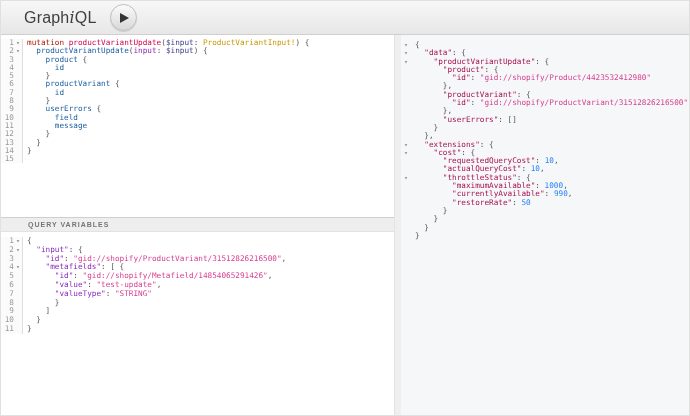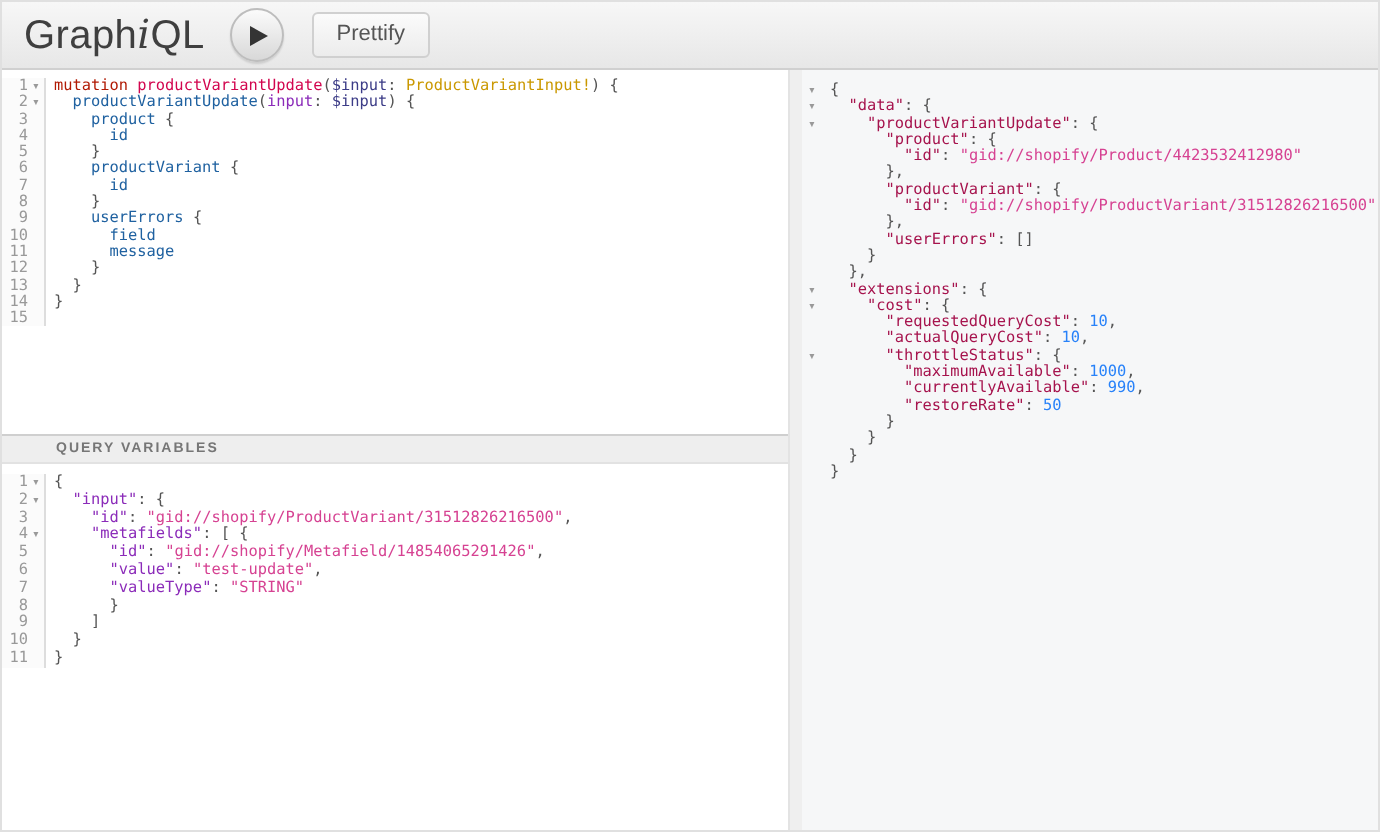--- a/index.html
+++ b/index.html
@@ -3,21 +3,21 @@
 <meta charset="utf-8">
 <style>
   * { margin:0; padding:0; box-sizing:border-box; }
   html,body { width:690px; height:416px; overflow:hidden; background:#fff;
               font-family:"Liberation Sans", sans-serif; }
   .app { width:690px; height:416px; display:flex; flex-direction:column; border:1px solid #e0e0e0; }
 
   
   .topbar { height:34px; flex:0 0 34px; display:flex; align-items:center;
             background:linear-gradient(#f7f7f7,#e7e7e7); border-bottom:1px solid #d0d0d0; }
-  .logo { margin-left:11px; font-size:20px; color:#3f3f3f; letter-spacing:.2px; white-space:nowrap; }
+  .logo { margin-left:23px; font-size:16px; color:#3f3f3f; letter-spacing:.2px; white-space:nowrap; }
   .logo .it { font-style:italic; font-family:"DejaVu Serif", serif; }
   .exec-btn { width:27px; height:27px; margin-left:13px; border-radius:50%;
               background:linear-gradient(#fbfbfb,#d8d8d8); border:1px solid #bdbdbd;
               box-shadow:0 1px 1px rgba(0,0,0,.12); display:flex; align-items:center; justify-content:center;
               cursor:pointer; }
   .play { width:0; height:0; border-top:5px solid transparent; border-bottom:5px solid transparent;
           border-left:9px solid #343434; margin-left:2px; }
   .tb-btn { margin-left:14px; padding:4px 11px 5px; font-size:11px; color:#555;
             background:linear-gradient(#fbfbfb,#ececec); border:1px solid #d0d0d0; border-radius:3px;
             cursor:pointer; font-family:"Liberation Sans", sans-serif; }
@@ -53,21 +53,20 @@
 </head>
 <body>
 
 <div class="app">
 
   <div class="topbar">
     <div class="logo"><span>Graph</span><span class="it">i</span><span>QL</span></div>
     <div class="exec-btn">
       <span class="play"></span>
     </div>
-    <button class="tb-btn">Prettify</button>
   </div>
 
   <div class="main">
 
     <div class="left-col">
       <div class="pane query-pane"><div class="line"><span class="ln-gutter"><span class="ln">1</span><span class="fold">▾</span></span><span class="code"><span style="color: rgb(177, 26, 4);">mutation</span><span style="color: rgb(20, 24, 35);"> </span><span style="color: rgb(210, 5, 78);">productVariantUpdate</span><span style="color: rgb(85, 85, 85);">(</span><span style="color: rgb(60, 60, 135);">$input</span><span style="color: rgb(85, 85, 85);">: </span><span style="color: rgb(202, 152, 0);">ProductVariantInput!</span><span style="color: rgb(85, 85, 85);">) {</span></span></div><div class="line"><span class="ln-gutter"><span class="ln">2</span><span class="fold">▾</span></span><span class="code"><span style="color: rgb(20, 24, 35);">  </span><span style="color: rgb(31, 97, 160);">productVariantUpdate</span><span style="color: rgb(85, 85, 85);">(</span><span style="color: rgb(139, 43, 185);">input</span><span style="color: rgb(85, 85, 85);">: </span><span style="color: rgb(60, 60, 135);">$input</span><span style="color: rgb(85, 85, 85);">) {</span></span></div><div class="line"><span class="ln-gutter"><span class="ln">3</span><span class="fold"></span></span><span class="code"><span style="color: rgb(20, 24, 35);">    </span><span style="color: rgb(31, 97, 160);">product</span><span style="color: rgb(85, 85, 85);"> {</span></span></div><div class="line"><span class="ln-gutter"><span class="ln">4</span><span class="fold"></span></span><span class="code"><span style="color: rgb(20, 24, 35);">      </span><span style="color: rgb(31, 97, 160);">id</span></span></div><div class="line"><span class="ln-gutter"><span class="ln">5</span><span class="fold"></span></span><span class="code"><span style="color: rgb(20, 24, 35);">    </span><span style="color: rgb(85, 85, 85);">}</span></span></div><div class="line"><span class="ln-gutter"><span class="ln">6</span><span class="fold"></span></span><span class="code"><span style="color: rgb(20, 24, 35);">    </span><span style="color: rgb(31, 97, 160);">productVariant</span><span style="color: rgb(85, 85, 85);"> {</span></span></div><div class="line"><span class="ln-gutter"><span class="ln">7</span><span class="fold"></span></span><span class="code"><span style="color: rgb(20, 24, 35);">      </span><span style="color: rgb(31, 97, 160);">id</span></span></div><div class="line"><span class="ln-gutter"><span class="ln">8</span><span class="fold"></span></span><span class="code"><span style="color: rgb(20, 24, 35);">    </span><span style="color: rgb(85, 85, 85);">}</span></span></div><div class="line"><span class="ln-gutter"><span class="ln">9</span><span class="fold"></span></span><span class="code"><span style="color: rgb(20, 24, 35);">    </span><span style="color: rgb(31, 97, 160);">userErrors</span><span style="color: rgb(85, 85, 85);"> {</span></span></div><div class="line"><span class="ln-gutter"><span class="ln">10</span><span class="fold"></span></span><span class="code"><span style="color: rgb(20, 24, 35);">      </span><span style="color: rgb(31, 97, 160);">field</span></span></div><div class="line"><span class="ln-gutter"><span class="ln">11</span><span class="fold"></span></span><span class="code"><span style="color: rgb(20, 24, 35);">      </span><span style="color: rgb(31, 97, 160);">message</span></span></div><div class="line"><span class="ln-gutter"><span class="ln">12</span><span class="fold"></span></span><span class="code"><span style="color: rgb(20, 24, 35);">    </span><span style="color: rgb(85, 85, 85);">}</span></span></div><div class="line"><span class="ln-gutter"><span class="ln">13</span><span class="fold"></span></span><span class="code"><span style="color: rgb(20, 24, 35);">  </span><span style="color: rgb(85, 85, 85);">}</span></span></div><div class="line"><span class="ln-gutter"><span class="ln">14</span><span class="fold"></span></span><span class="code"><span style="color: rgb(85, 85, 85);">}</span></span></div><div class="line"><span class="ln-gutter"><span class="ln">15</span><span class="fold"></span></span><span class="code"></span></div></div>
       <div class="vars-header">
         <span>QUERY VARIABLES</span>
       </div>
       <div class="pane vars-pane"><div class="line"><span class="ln-gutter"><span class="ln">1</span><span class="fold">▾</span></span><span class="code"><span style="color: rgb(85, 85, 85);">{</span></span></div><div class="line"><span class="ln-gutter"><span class="ln">2</span><span class="fold">▾</span></span><span class="code"><span style="color: rgb(20, 24, 35);">  </span><span style="color: rgb(139, 43, 185);">"input"</span><span style="color: rgb(85, 85, 85);">: {</span></span></div><div class="line"><span class="ln-gutter"><span class="ln">3</span><span class="fold"></span></span><span class="code"><span style="color: rgb(20, 24, 35);">    </span><span style="color: rgb(139, 43, 185);">"id"</span><span style="color: rgb(85, 85, 85);">: </span><span style="color: rgb(214, 66, 146);">"gid://shopify/ProductVariant/31512826216500"</span><span style="color: rgb(85, 85, 85);">,</span></span></div><div class="line"><span class="ln-gutter"><span class="ln">4</span><span class="fold">▾</span></span><span class="code"><span style="color: rgb(20, 24, 35);">    </span><span style="color: rgb(139, 43, 185);">"metafields"</span><span style="color: rgb(85, 85, 85);">: [ {</span></span></div><div class="line"><span class="ln-gutter"><span class="ln">5</span><span class="fold"></span></span><span class="code"><span style="color: rgb(20, 24, 35);">      </span><span style="color: rgb(139, 43, 185);">"id"</span><span style="color: rgb(85, 85, 85);">: </span><span style="color: rgb(214, 66, 146);">"gid://shopify/Metafield/14854065291426"</span><span style="color: rgb(85, 85, 85);">,</span></span></div><div class="line"><span class="ln-gutter"><span class="ln">6</span><span class="fold"></span></span><span class="code"><span style="color: rgb(20, 24, 35);">      </span><span style="color: rgb(139, 43, 185);">"value"</span><span style="color: rgb(85, 85, 85);">: </span><span style="color: rgb(214, 66, 146);">"test-update"</span><span style="color: rgb(85, 85, 85);">,</span></span></div><div class="line"><span class="ln-gutter"><span class="ln">7</span><span class="fold"></span></span><span class="code"><span style="color: rgb(20, 24, 35);">      </span><span style="color: rgb(139, 43, 185);">"valueType"</span><span style="color: rgb(85, 85, 85);">: </span><span style="color: rgb(214, 66, 146);">"STRING"</span></span></div><div class="line"><span class="ln-gutter"><span class="ln">8</span><span class="fold"></span></span><span class="code"><span style="color: rgb(20, 24, 35);">      </span><span style="color: rgb(85, 85, 85);">}</span></span></div><div class="line"><span class="ln-gutter"><span class="ln">9</span><span class="fold"></span></span><span class="code"><span style="color: rgb(20, 24, 35);">    </span><span style="color: rgb(85, 85, 85);">]</span></span></div><div class="line"><span class="ln-gutter"><span class="ln">10</span><span class="fold"></span></span><span class="code"><span style="color: rgb(20, 24, 35);">  </span><span style="color: rgb(85, 85, 85);">}</span></span></div><div class="line"><span class="ln-gutter"><span class="ln">11</span><span class="fold"></span></span><span class="code"><span style="color: rgb(85, 85, 85);">}</span></span></div></div>

